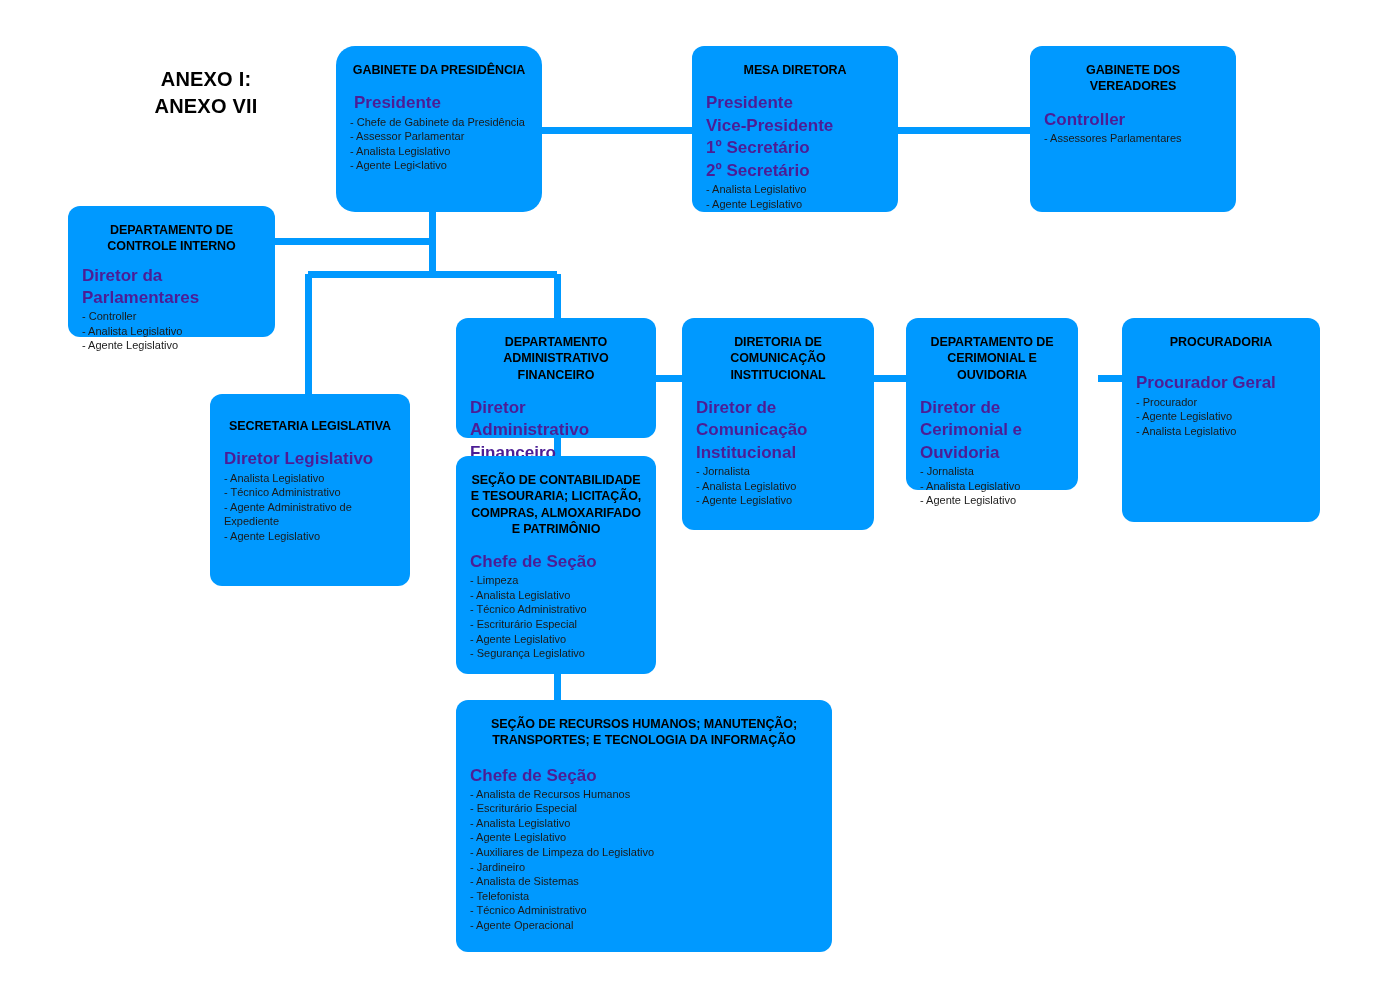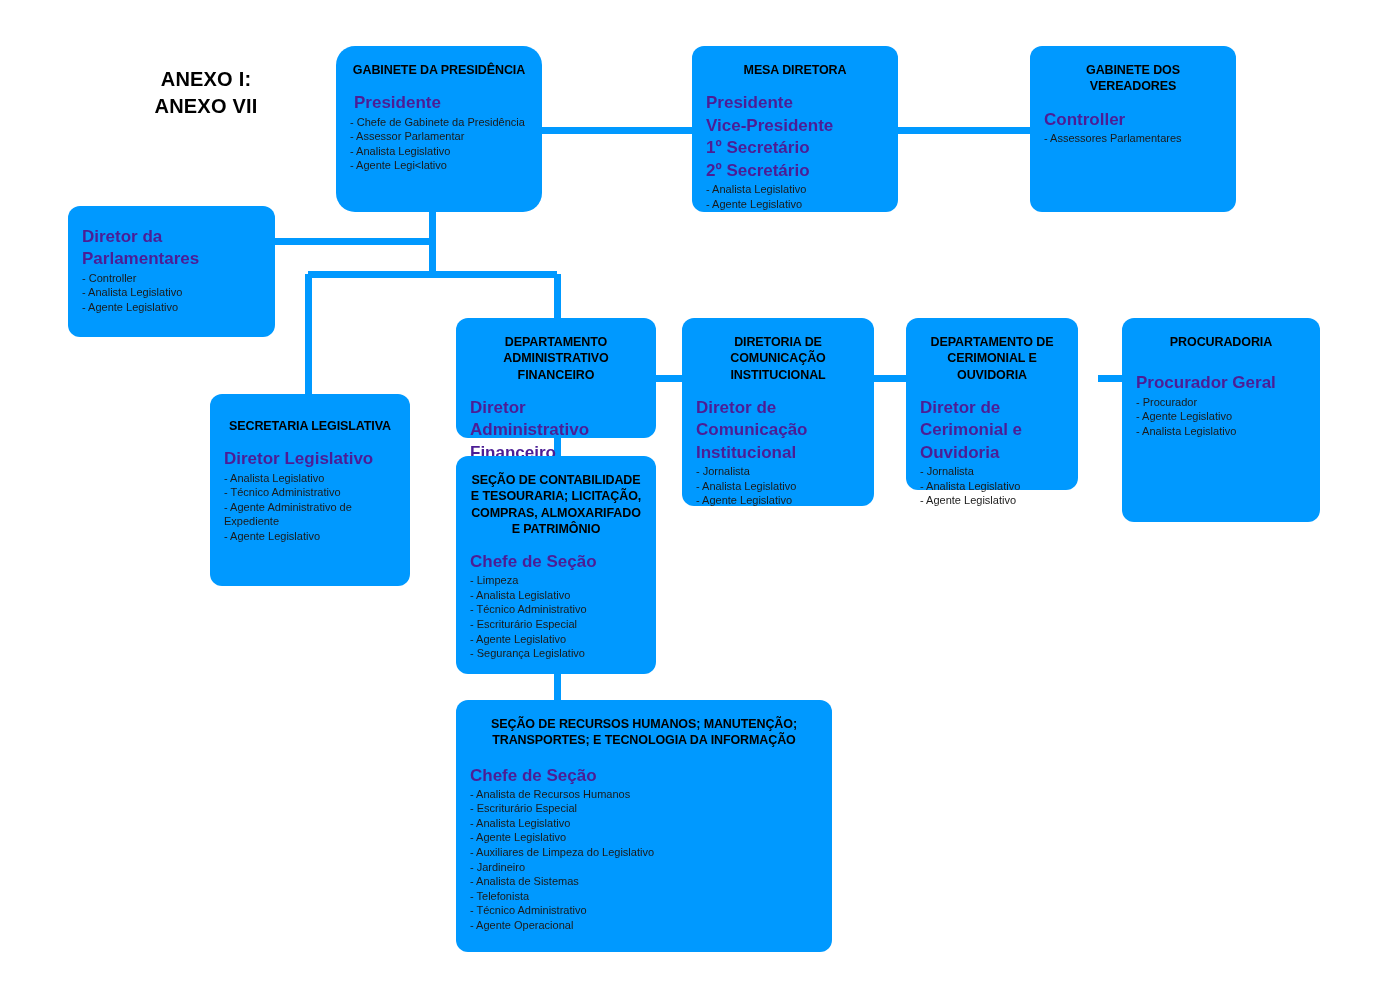--- a/index.html
+++ b/index.html
@@ -72,21 +72,21 @@
     letter-spacing: 0.2px;
     z-index: 3;
   }
   
   #node-gabinete-presidencia { left: 336px; top: 46px;  width: 206px; height: 166px; border-radius: 19px; }
   #node-mesa-diretora        { left: 692px; top: 46px;  width: 206px; height: 166px; }
   #node-gabinete-vereadores  { left: 1030px;top: 46px;  width: 206px; height: 166px; }
   #node-controle-interno     { left: 68px;  top: 206px; width: 207px; height: 131px; }
   #node-secretaria-legislativa{left: 210px; top: 394px; width: 200px; height: 192px; }
   #node-dep-adm-financeiro   { left: 456px; top: 318px; width: 200px; height: 120px; }
-  #node-diretoria-comunicacao{ left: 682px; top: 318px; width: 192px; height: 188px; }
+  #node-diretoria-comunicacao{ left: 682px; top: 318px; width: 192px; height: 212px; }
   #node-dep-cerimonial       { left: 906px; top: 318px; width: 172px; height: 172px; }
   #node-procuradoria         { left: 1122px;top: 318px; width: 198px; height: 204px; }
   #node-secao-contabilidade  { left: 456px; top: 456px; width: 200px; height: 218px; }
   #node-secao-rh             { left: 456px; top: 700px; width: 376px; height: 252px; }
 
   #node-secao-rh .node-body,
   #node-secao-rh .role-head,
   #node-secao-rh .role-item { text-align: left; }
   #node-secao-rh .node-title { font-size: 12.5px; }
 </style>
@@ -152,20 +152,21 @@
 
   <div class="node" id="node-gabinete-vereadores">
     <div class="node-title">GABINETE DOS VEREADORES</div>
     <div class="node-body">
       <div class="role-head">Controller</div>
       <div class="role-item">- Assessores Parlamentares</div>
     </div>
   </div>
 
   <div class="node" id="node-controle-interno">
+    <div class="node-title">DEPARTAMENTO DE CONTROLE INTERNO</div>
     <div class="node-body" style="margin-top:10px;">
       <div class="role-head">Diretor da Parlamentares</div>
       <div class="role-item">- Controller</div>
       <div class="role-item">- Analista Legislativo</div>
       <div class="role-item">- Agente Legislativo</div>
     </div>
   </div>
 
   <div class="node" id="node-secretaria-legislativa">
     <div class="node-title" style="margin-top:14px;">SECRETARIA LEGISLATIVA</div>

